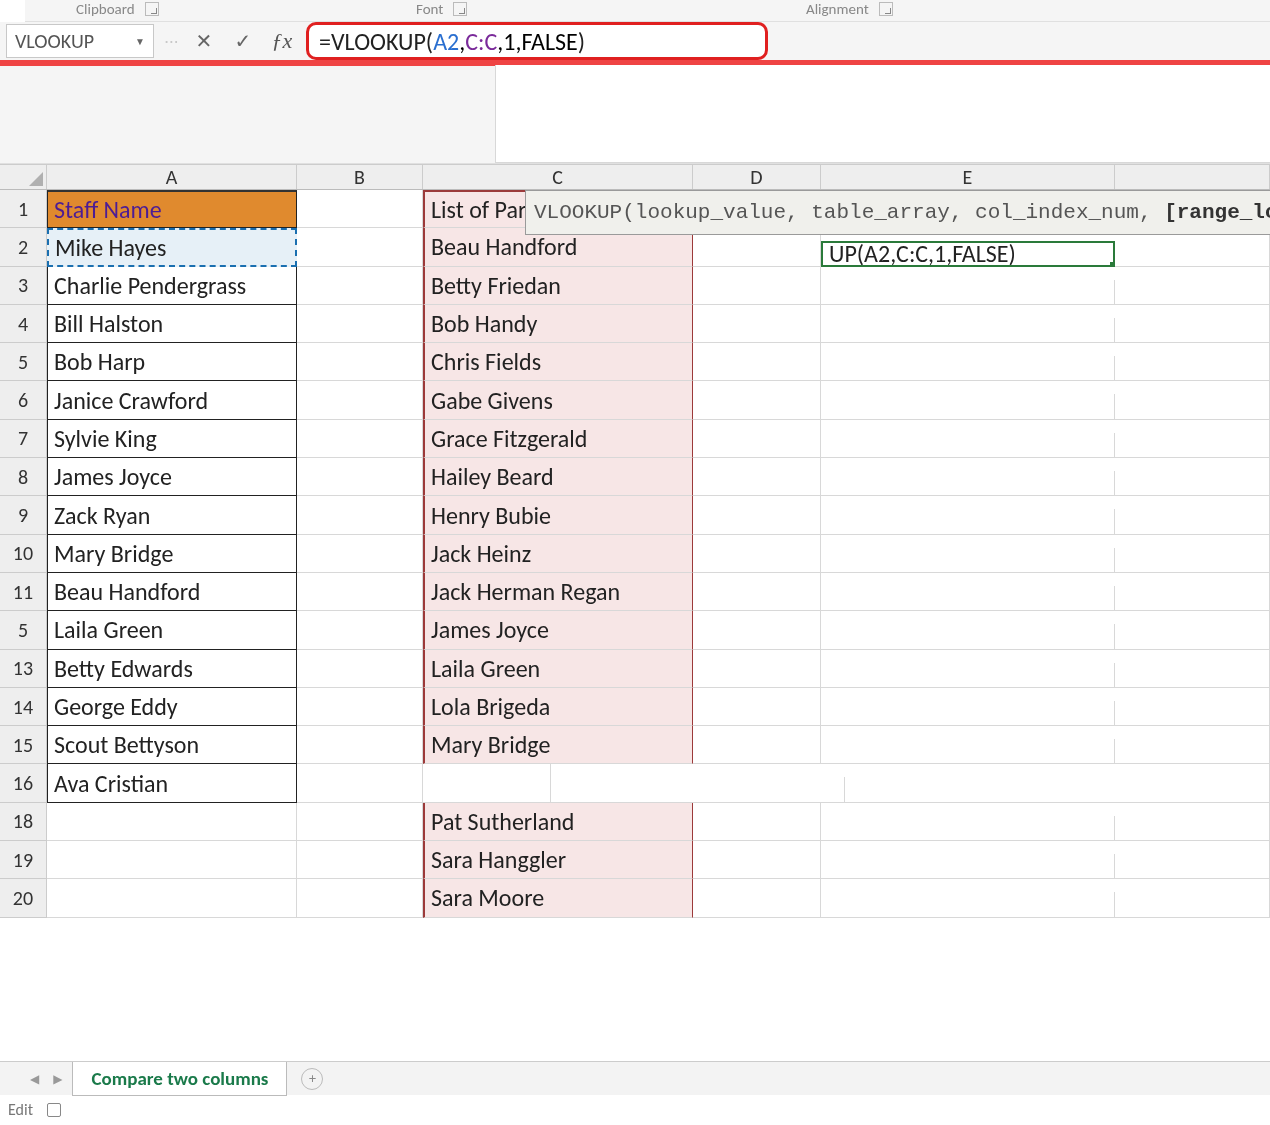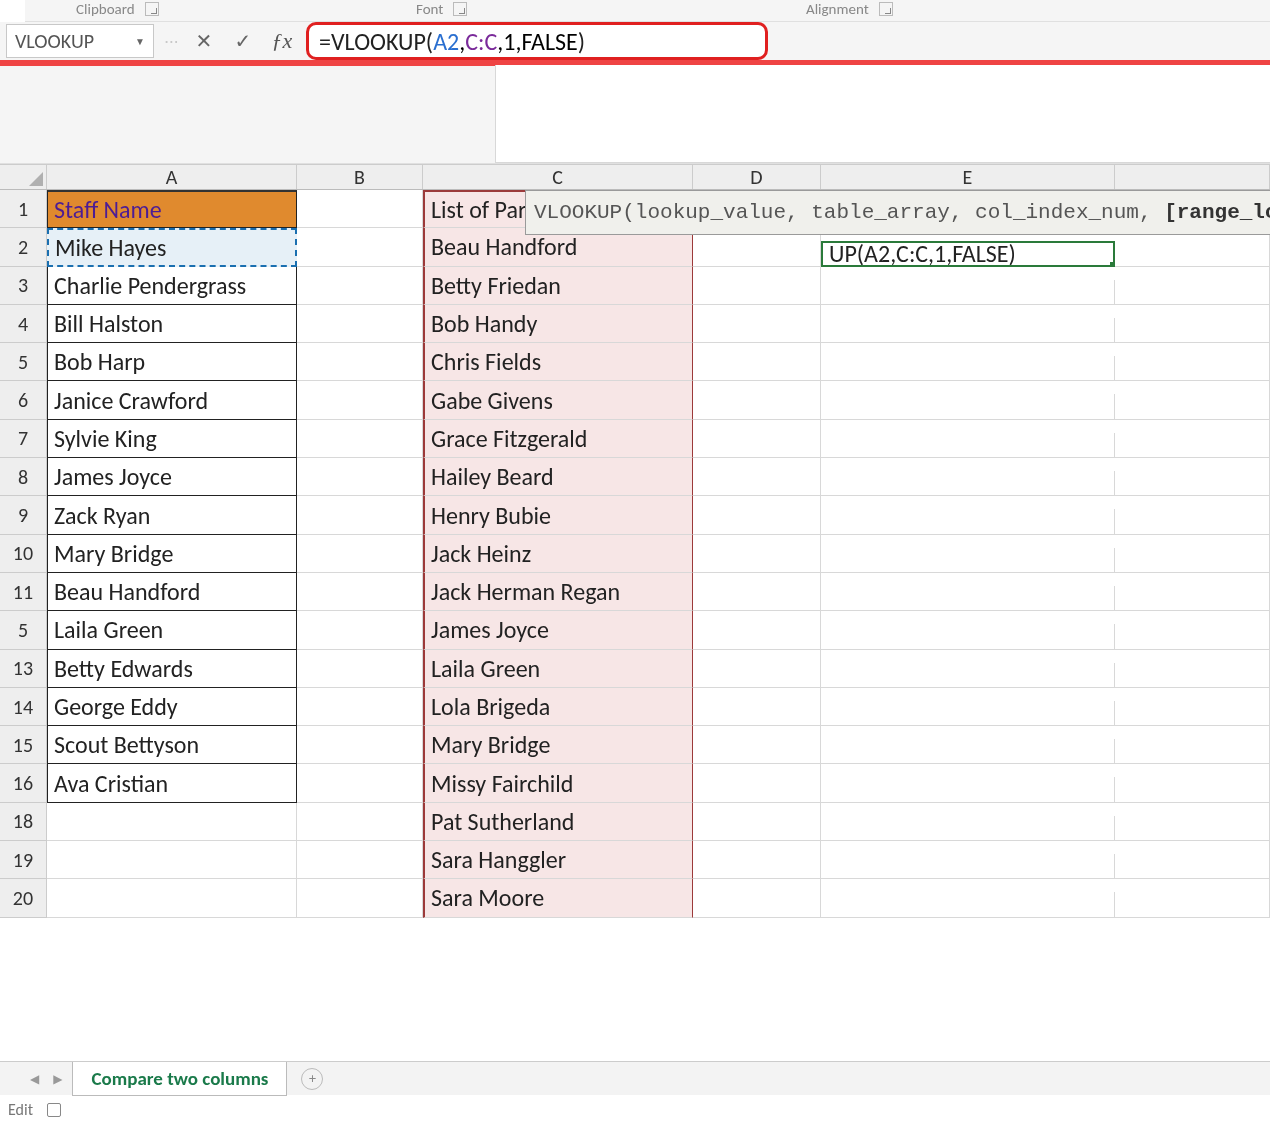--- a/index.html
+++ b/index.html
@@ -246,21 +246,20 @@
         <div class="cell cB"></div>
         <div class="cell cC colC-pink">Mary Bridge</div>
         <div class="cell cD"></div>
         <div class="cell cE"></div>
         <div class="cell cRest"></div>
       </div>
       <div class="row">
         <div class="rh">16</div>
         <div class="cell cA colA-border-left">Ava Cristian</div>
         <div class="cell cB"></div>
-        <div class="cell cC colC-pink">Missy Fairchild</div>
         <div class="cell cD"></div>
         <div class="cell cE"></div>
         <div class="cell cRest"></div>
       </div>
       <div class="row">
         <div class="rh">18</div>
         <div class="cell cA empty"></div>
         <div class="cell cB"></div>
         <div class="cell cC colC-pink">Pat Sutherland</div>
         <div class="cell cD"></div>

